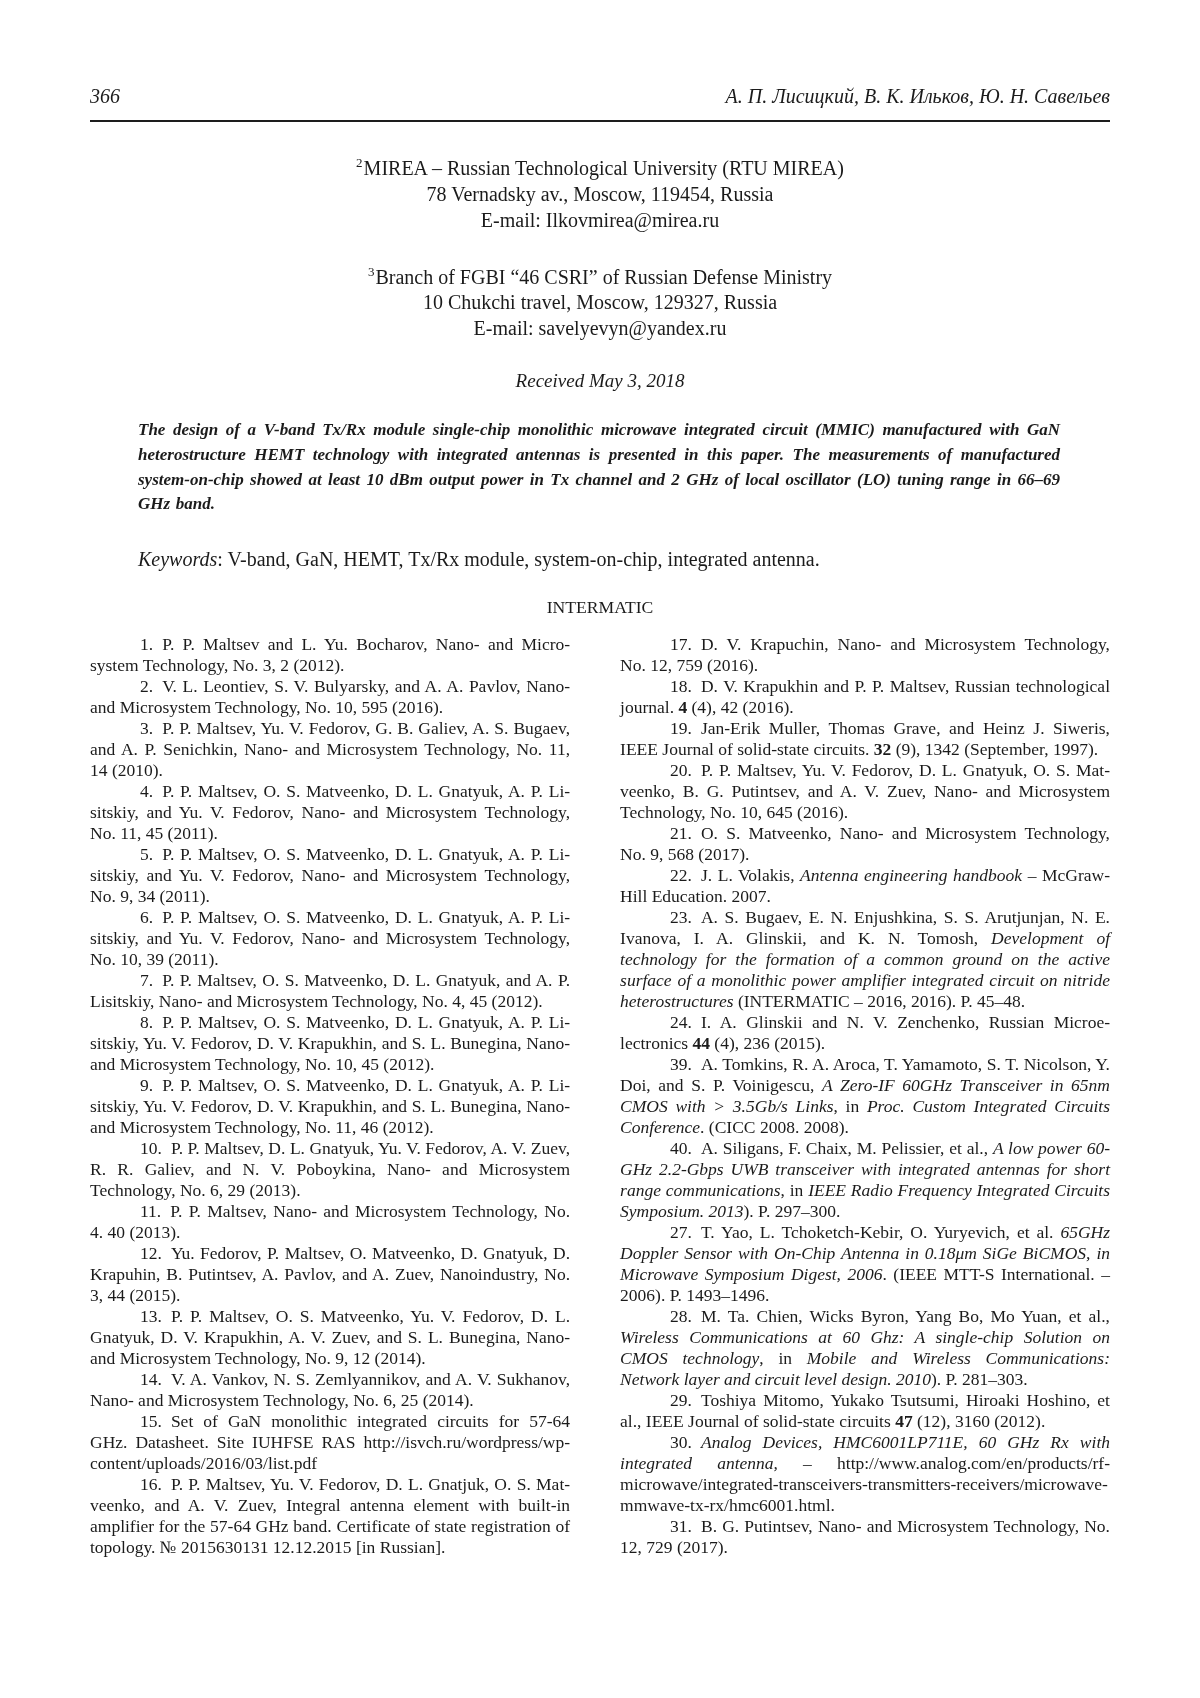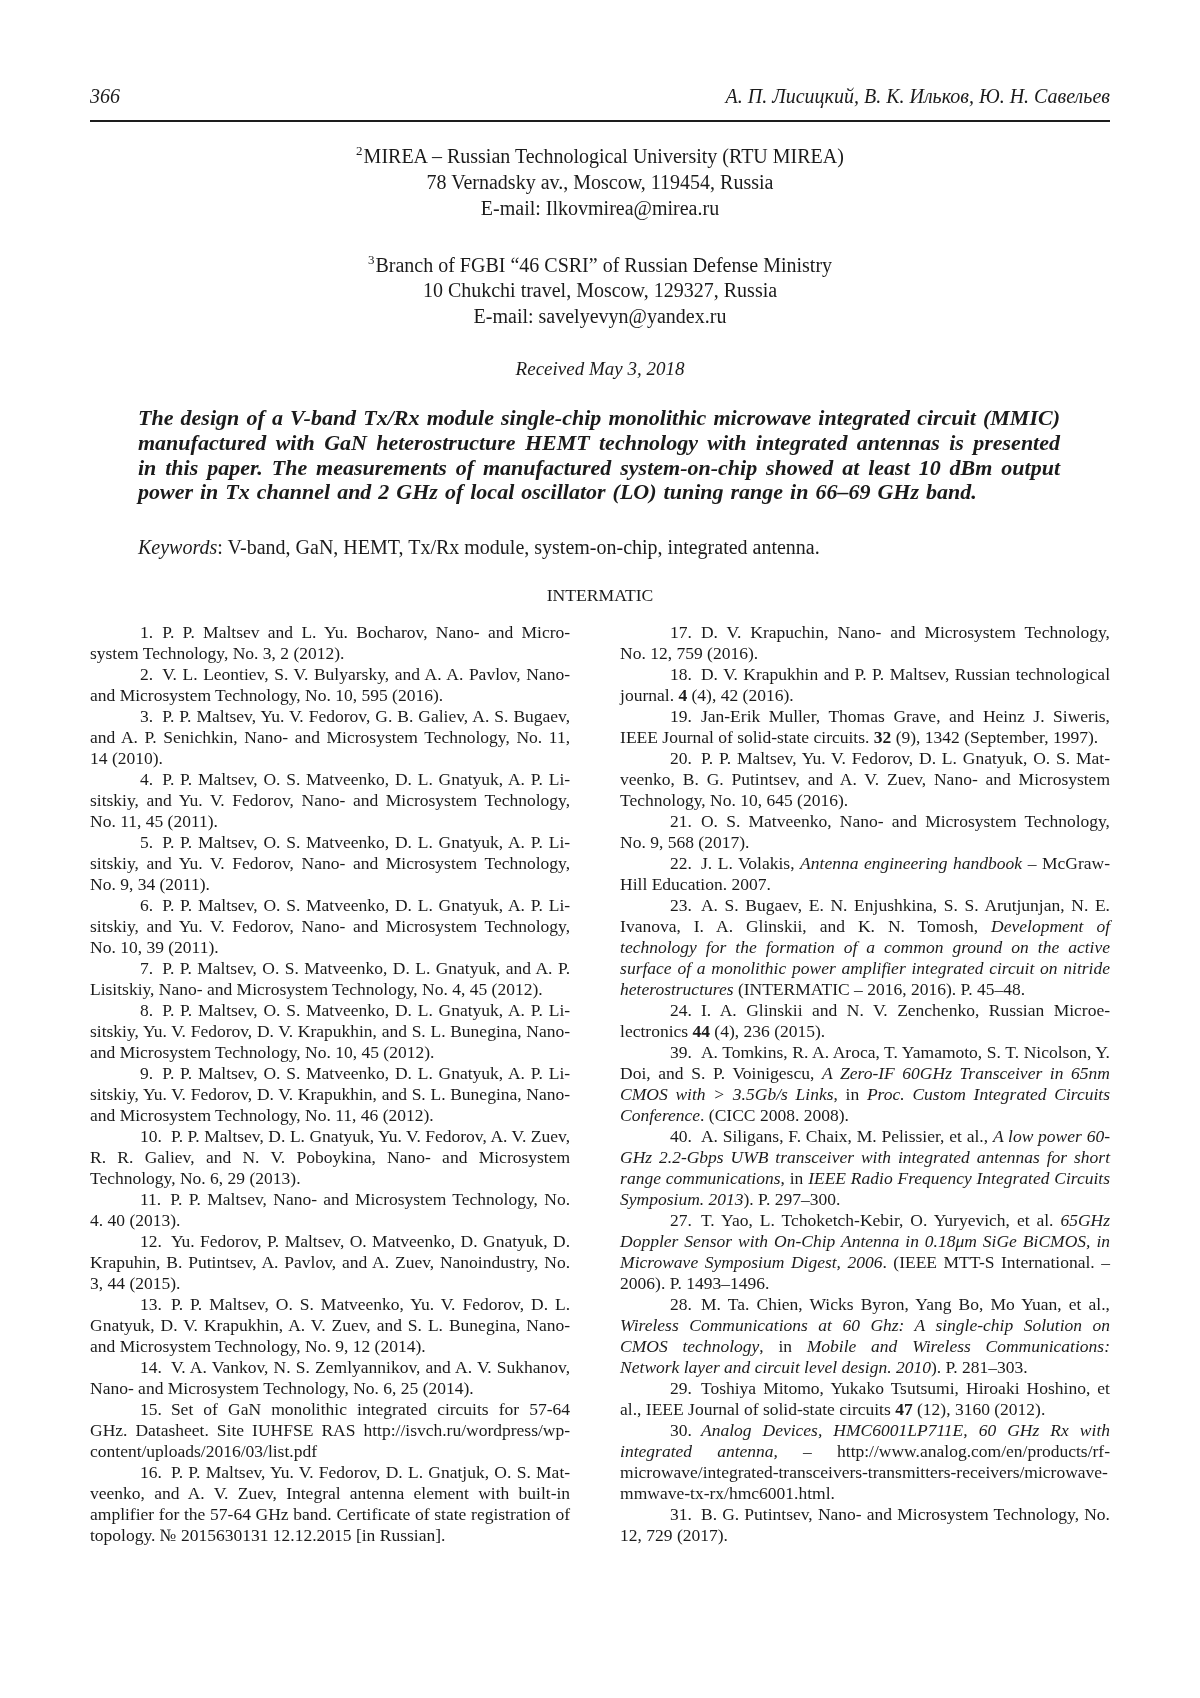--- a/index.html
+++ b/index.html
@@ -24,38 +24,38 @@
     font-size: 20px;
     line-height: 24px;
   }
   .rule {
     border: 0;
     border-top: 2px solid #1d1d1d;
     margin: 12px 0 0 0;
   }
   
   .aff { text-align: center; font-size: 20px; line-height: 26px; }
-  .aff-1 { margin-top: 16px; }
+  .aff-1 { margin-top: 28px; }
   .aff-2 { margin-top: 26px; }
   .aff p { margin: 0; }
   .aff sup { font-size: 13px; vertical-align: super; margin-right: 1px; }
   
   .received {
     margin: 28px 0 0 0;
     text-align: center;
     font-style: italic;
     font-size: 19px;
     line-height: 23px;
   }
   
   .abstract {
     margin: 26px 50px 0 48px;
     font-weight: bold;
     font-style: italic;
-    font-size: 22px;
+    font-size: 17px;
     line-height: 24.6px;
     text-align: justify;
     word-spacing: 1.5px;
   }
   
   .keywords {
     margin: 30px 50px 0 48px;
     font-size: 20px;
     line-height: 24px;
   }

